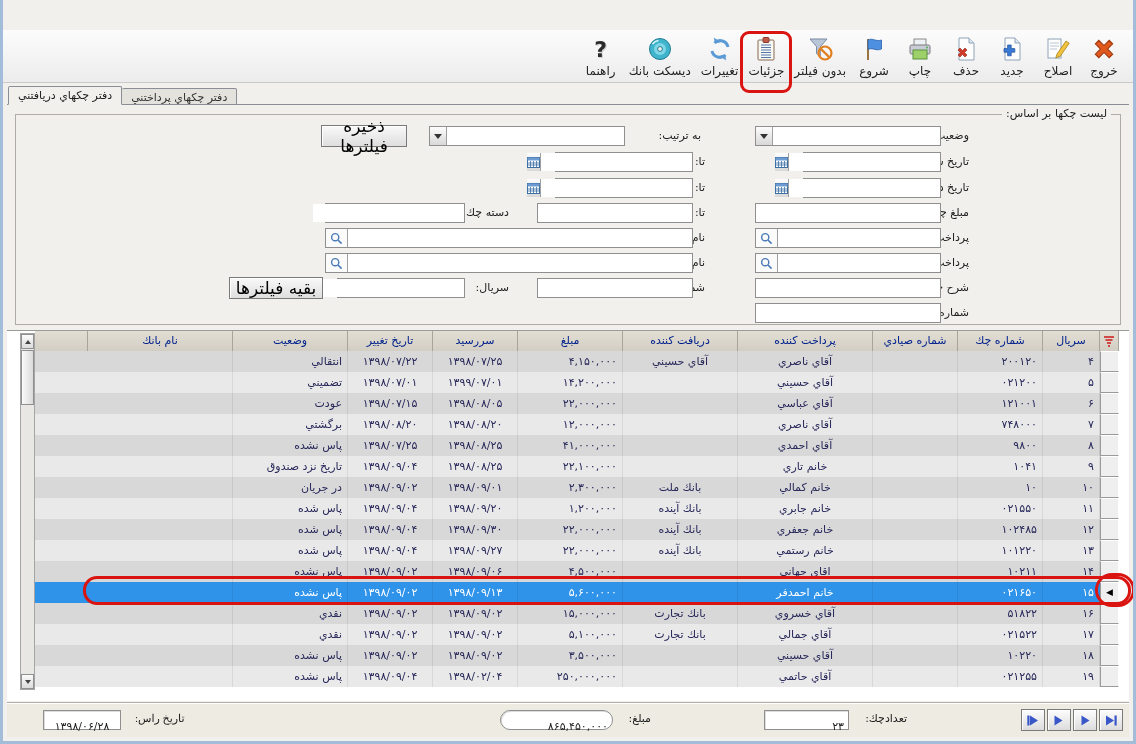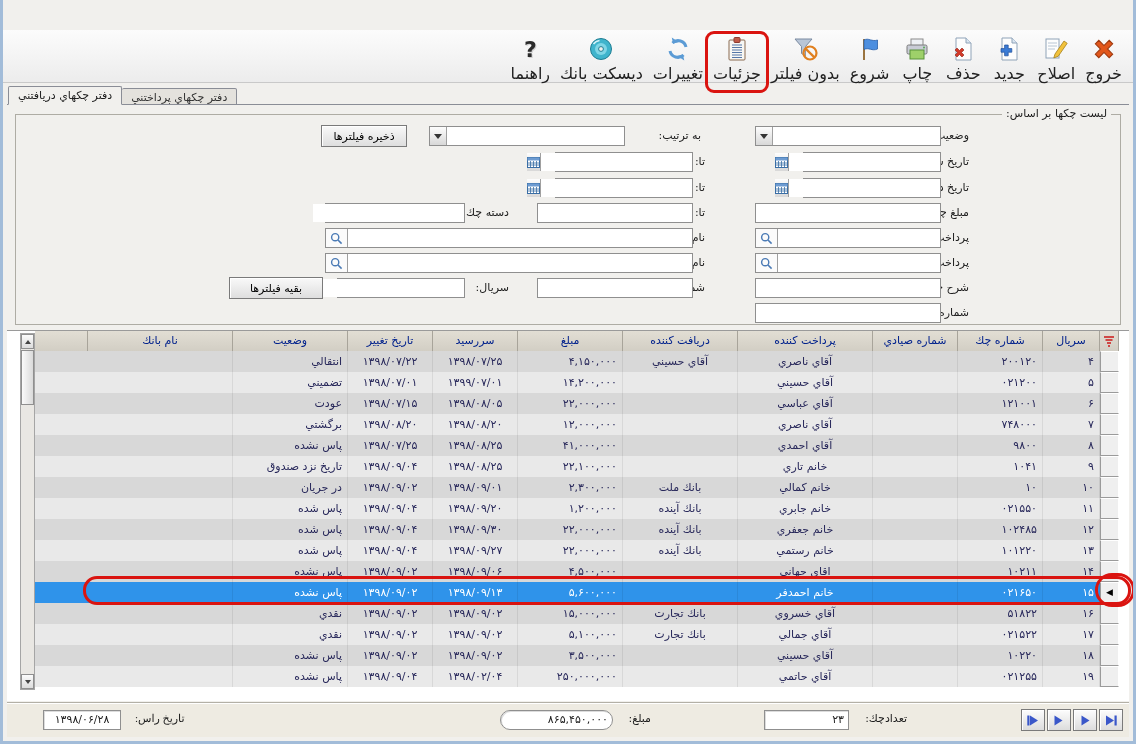--- a/index.html
+++ b/index.html
@@ -23,21 +23,21 @@
     font-size:10px;line-height:1;cursor:default;}
   .wbtn-min{right:46px;width:26px;background:linear-gradient(#fbfdfe,#d4dde9 50%,#bfcbdb);color:#2a3a50;}
   .wbtn-max{right:74px;width:26px;background:linear-gradient(#fbfdfe,#d4dde9 50%,#bfcbdb);color:#2a3a50;}
   .wbtn-close{right:102px;width:42px;background:linear-gradient(#f5b09a,#e06540 45%,#c03a18 60%,#e2703f);color:#fff;font-weight:bold;}
   
   .toolbar{position:absolute;top:30px;left:0;right:0;height:53px;
     background:linear-gradient(#fcfcfc,#ececec);border-bottom:1px solid #c9c9c9;
     display:flex;direction:rtl;align-items:flex-start;padding:4px 8px 0 0;gap:4px;}
   .titem{display:flex;flex-direction:column;align-items:center;min-width:42px;padding:0 3px;position:relative;}
   .ticon{height:30px;display:flex;align-items:center;justify-content:center;}
-  .tlabel{font-size:16px;color:#222;white-space:nowrap;margin-top:0;}
+  .tlabel{font-size:12px;color:#222;white-space:nowrap;margin-top:0;}
   .anno-details{position:absolute;top:-3px;right:-5px;left:-5px;height:62px;
     border:3px solid #da1410;border-radius:9px;pointer-events:none;z-index:5;}
   
   .tabs{position:absolute;top:86px;left:5px;height:18px;display:flex;direction:ltr;z-index:3;}
   .tab{padding:2px 9px 0 9px;font-size:11px;white-space:nowrap;border:1px solid #8a8d96;cursor:default;}
   .tab.active{background:#f1f0ed;border-bottom:1px solid #f1f0ed;height:19px;border-radius:2px 2px 0 0;position:relative;top:0;}
   .tab.inactive{background:#e4e2dd;height:17px;margin-top:2px;border-left:none;border-radius:2px 2px 0 0;color:#333;}
   
   .fpanel{position:absolute;top:104px;left:4px;right:4px;height:226px;background:#f1f0ed;
     border-top:1px solid #8a8d96;}
@@ -48,21 +48,21 @@
     box-shadow:inset 1px 1px 0 #dcdcdc;display:flex;direction:rtl;align-items:stretch;}
   .finput{flex:1;border:none;outline:none;background:#fff;height:100%;font-family:inherit;font-size:11px;padding:0 3px;direction:rtl;}
   .fbtn-dd{width:17px;background:linear-gradient(#fdfdfd,#d8d8d8);border-right:1px solid #a0a0a0;
     display:flex;align-items:center;justify-content:center;cursor:default;}
   .dd-arrow{width:0;height:0;border-left:4px solid transparent;border-right:4px solid transparent;border-top:5px solid #333;}
   .fbtn-cal{width:20px;background:linear-gradient(#fdfdfd,#d8d8d8);border-right:1px solid #a0a0a0;
     display:flex;align-items:center;justify-content:center;cursor:default;}
   .fbtn-search{width:22px;background:#fbfbfb;border-right:1px solid #a0a0a0;
     display:flex;align-items:center;justify-content:center;cursor:default;}
   .pushbtn{position:absolute;height:22px;background:linear-gradient(#f9f9f9,#dedede);
-    border:1px solid #7a7a7a;box-shadow:inset 1px 1px 0 #fff;font-size:11px;
+    border:1px solid #7a7a7a;box-shadow:inset 1px 1px 0 #fff;font-size:17px;
     display:flex;align-items:center;justify-content:center;cursor:default;font-family:inherit;}
   
   .twrap{position:absolute;top:330px;left:4px;right:4px;height:371px;background:#fff;border-top:1px solid #9a9a9a;}
   .trow{display:flex;direction:rtl;width:auto;position:relative;margin-right:10px;margin-left:28px;}
   .cell{flex:none;overflow:hidden;white-space:nowrap;}
   .hrow{height:20px;background:linear-gradient(#e2ded4,#d2cec4);}
   .hcell{height:20px;line-height:19px;font-size:11px;color:#00218c;
     text-align:center;border-right:1px solid #a8a49a;cursor:default;}
   .hfill{flex:1;border-right:1px solid #a8a49a;background:inherit;}
   .hind{display:flex;align-items:center;justify-content:center;border-right:1px solid #a8a49a;}
@@ -90,21 +90,21 @@
   .sthumb{position:absolute;left:0;top:16px;width:13px;height:55px;background:linear-gradient(90deg,#fafafa,#dadada);border:1px solid #8f8f8f;}
   
   .anno-row{position:absolute;top:576px;left:80px;width:1048px;height:29px;
     border:3px solid #da1410;border-radius:14px;pointer-events:none;z-index:6;}
   .anno-ind{position:absolute;top:573px;left:1092px;width:40px;height:34px;
     border:3px solid #da1410;border-radius:17px;pointer-events:none;z-index:7;}
   
   .statusbar{position:absolute;left:4px;right:4px;top:702px;height:35px;background:#eeebe2;
     border-top:1px solid #b3b0a6;box-shadow:inset 0 1px 0 #fff;}
   .sfield{position:absolute;top:7px;height:20px;background:#fff;border:1px solid #8f8f8f;
-    box-shadow:inset 1px 1px 0 #dcdcdc;line-height:18px;font-size:11px;padding:0 4px;direction:rtl;}
+    box-shadow:inset 1px 1px 0 #dcdcdc;line-height:18px;font-size:11px;padding:7px 4px;direction:rtl;}
   .slabel{position:absolute;top:9px;font-size:11px;color:#1c1c1c;white-space:nowrap;}
   .navgrp{position:absolute;top:6px;right:6px;display:flex;direction:rtl;gap:2px;}
   .navbtn{width:24px;height:22px;background:linear-gradient(#fdfdfd,#dcdcdc);border:1px solid #7a7a7a;
     box-shadow:inset 1px 1px 0 #fff;display:flex;align-items:center;justify-content:center;cursor:default;}
 </style>
 </head>
 <body>
 
 <div id="window">
 

